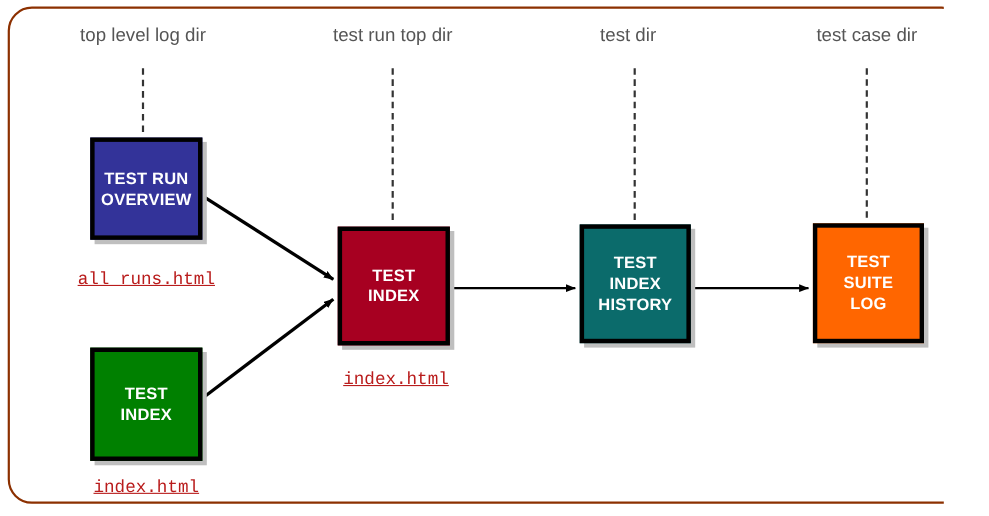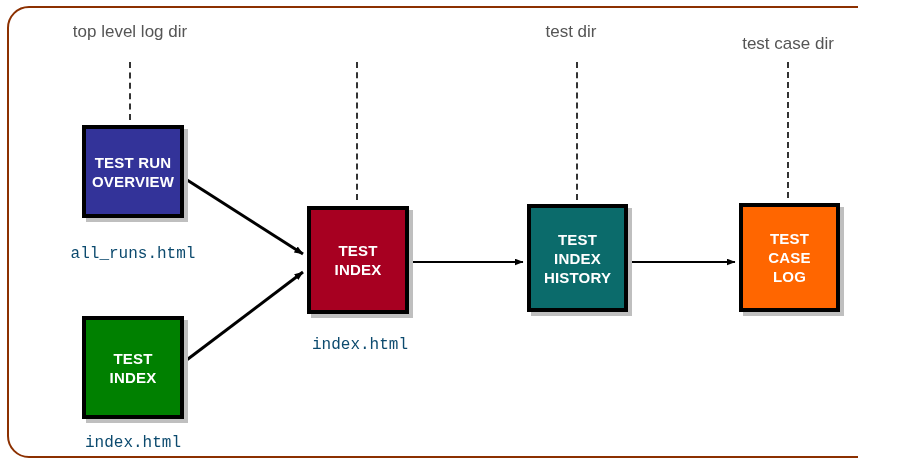--- a/index.html
+++ b/index.html
@@ -62,46 +62,48 @@
     align-items: center;
     justify-content: center;
     text-align: center;
     box-shadow: 4px 4px 0 0 #bfbfbf;
     user-select: none;
   }
   .node span { display: block; }
   
   .file-label {
     position: absolute;
-    color: #0c4a6e;
+    color: #b91c1c;
     font-family: "Liberation Mono", monospace;
     font-size: 16px;
     line-height: 19px;
     white-space: nowrap;
     transform: translateX(-50%);
+    text-decoration: underline;
   }
   #edges {
     position: absolute;
     left: 0;
     top: 0;
     width: 899px;
     height: 469px;
     pointer-events: none;
   }
 </style>
 </head>
 <body>
 
 <div id="canvas">
 
   <div id="frame"></div>
 
   <div class="col-label" style="left: 130px; top: 22px;">top level log dir</div>
+  <div class="col-label" style="left: 357px; top: 22px;">test run top dir</div>
   <div class="col-label" style="left: 571px; top: 22px;">test dir</div>
-  <div class="col-label" style="left: 788px; top: 34px;">test case dir</div>
+  <div class="col-label" style="left: 788px; top: 22px;">test case dir</div>
 
   <div class="dash-line" style="left: 130px; top: 62px; height: 58px;"></div>
   <div class="dash-line" style="left: 357px; top: 62px; height: 138px;"></div>
   <div class="dash-line" style="left: 577px; top: 62px; height: 138px;"></div>
   <div class="dash-line" style="left: 788px; top: 62px; height: 136px;"></div>
 
   <svg id="edges" viewBox="0 0 899 469">
     <defs>
       <marker id="arrowhead" markerWidth="9" markerHeight="7" refX="8.5" refY="3.5" orient="auto" markerUnits="userSpaceOnUse">
         <polygon points="0 0, 9 3.5, 0 7" fill="#000000"></polygon>
@@ -138,21 +140,21 @@
     <div>
       <span>TEST</span>
       <span>INDEX</span>
       <span>HISTORY</span>
     </div>
   </div>
 
   <div class="node" style="left: 739px; top: 203px; width: 101px; height: 109px; background: rgb(255, 102, 0);">
     <div>
       <span>TEST</span>
-      <span>CASE</span>
+      <span>SUITE</span>
       <span>LOG</span>
     </div>
   </div>
 
   <div class="file-label" style="left: 133px; top: 245px;">all_runs.html</div>
   <div class="file-label" style="left: 133px; top: 434px;">index.html</div>
   <div class="file-label" style="left: 360px; top: 336px;">index.html</div>
 
 </div>
 

